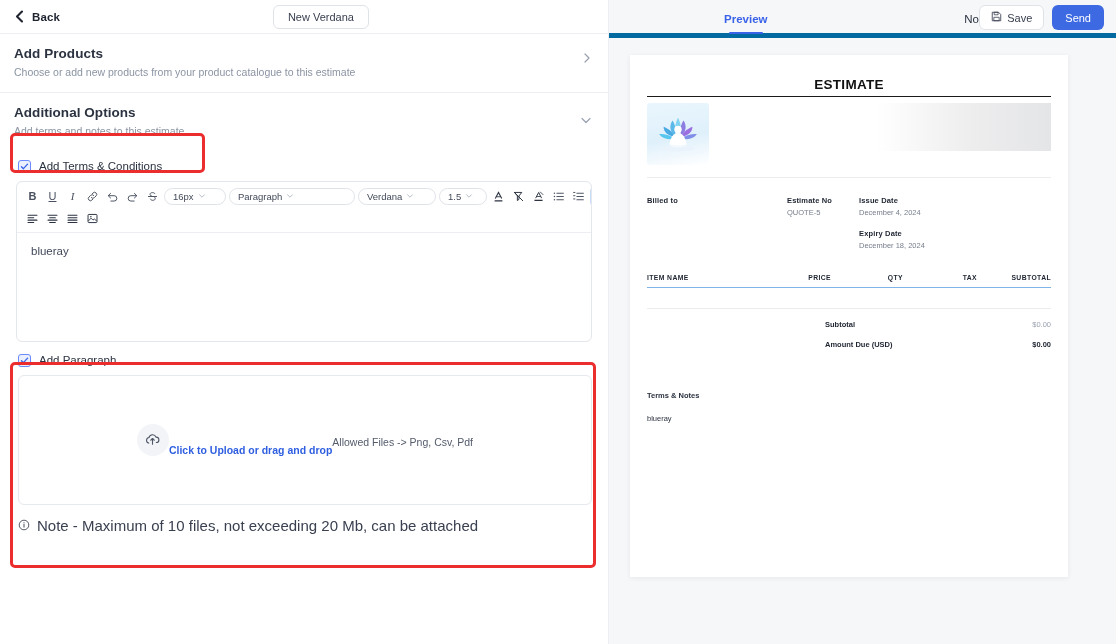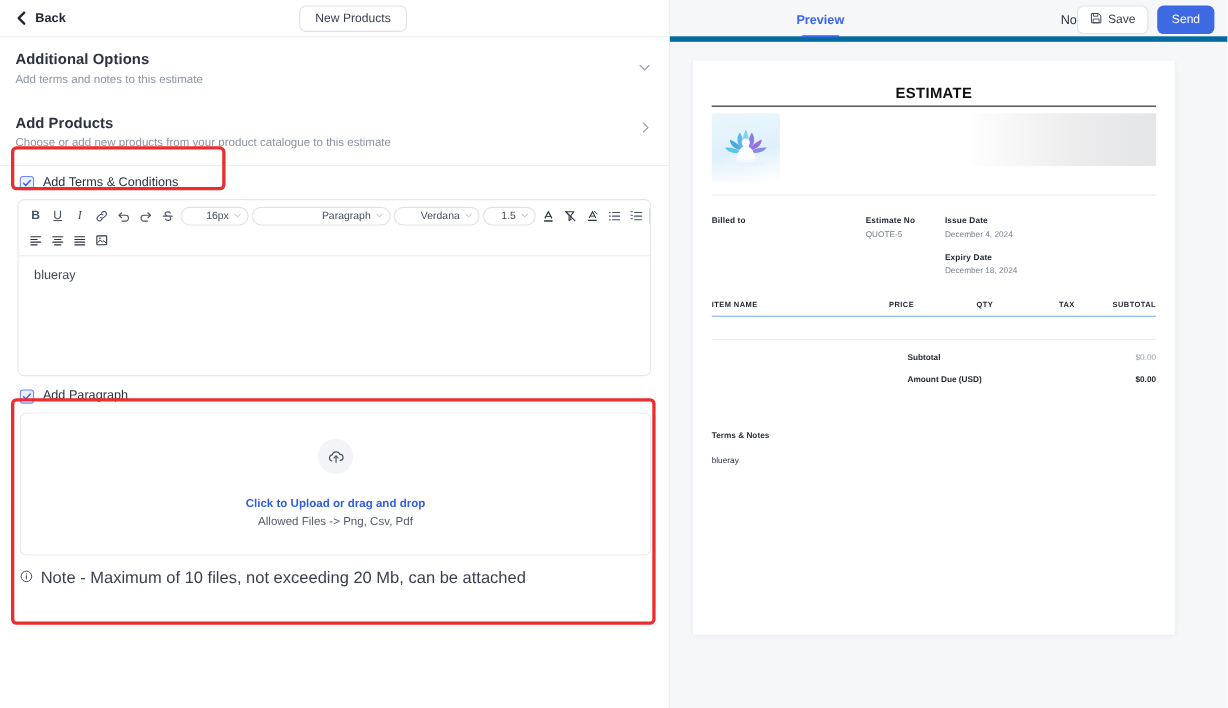--- a/index.html
+++ b/index.html
@@ -60,34 +60,34 @@
   .tb-row { display:flex; align-items:center; gap: 3px; flex-wrap: nowrap; }
   .tb-row + .tb-row { margin-top: 5px; }
   .tb-btn {
     width: 17px; height: 17px; display:flex; align-items:center; justify-content:center;
     cursor:pointer; border-radius:3px; color:#4a5160; font-size: 11.5px; flex: 0 0 auto;
   }
   .tb-btn svg { display:block; }
   .tb-btn.active { background:#c9ddfb; }
   .tb-sel {
     height: 17px; border:1px solid #dfe3e8; border-radius: 9px; display:flex; align-items:center;
-    justify-content: flex-end; padding: 0 5px 0 8px; font-size: 9.5px; color:#434a59;
+    justify-content: flex-start; padding: 0 5px 0 8px; font-size: 9.5px; color:#434a59;
     cursor:pointer; background:#fff; flex: 0 0 auto;
   }
   .tb-sel .cv { width:8px; height:8px; opacity:.55; margin-left: 4px;}
   .sel-size { width: 62px; }
   .sel-para { width: 126px; }
   .sel-font { width: 78px; }
   .sel-lh   { width: 48px; }
   .editor-body { height: 108px; padding: 12px 14px; font-size: 11.5px; color: #41485a; }
 
   
   .dropzone {
     margin: 1px 16px 0 18px; border: 1px solid #e6e9ee; border-radius: 6px; height: 130px;
-    display:flex; flex-direction:column; align-items:center; justify-content:center; cursor:pointer; background:#fff;
+    display:flex; flex-direction:row; align-items:center; justify-content:center; cursor:pointer; background:#fff;
   }
   .dz-circle { width: 32px; height: 32px; border-radius: 50%; background:#f2f4f7; display:flex; align-items:center; justify-content:center;}
   .dz-link { margin-top: 21px; font-size: 10.5px; color:#2f5fe0; font-weight:700; }
   .dz-sub { margin-top: 4px; font-size: 10.5px; color:#545b6b; }
   .note-row { display:flex; align-items:center; gap: 7px; padding: 12px 0 0 18px; }
   .note-text { font-size: 15px; color:#3a4050; }
 
   
   .right { width: 508px; height: 644px; background:#f6f7f9; border-left:1px solid #eceef1; position:relative; }
   .tabs { display:flex; padding: 0 20px; border-bottom: 5px solid #0369a1; height: 38px; }
@@ -147,45 +147,45 @@
 
     <div class="topbar">
       <div class="back">
         <span>
           <svg class="back-chevron" viewBox="0 0 11 13">
               <path d="M8 1.5 L3 6.5 L8 11.5" fill="none" stroke="#1f2430" stroke-width="2.1" stroke-linecap="round" stroke-linejoin="round"></path>
             </svg>
         </span>
         <span class="back-label">Back</span>
       </div>
-      <button class="new-est-btn">New Products</button>
+      <button class="new-est-btn">New Verdana</button>
       <div style="width:10px"></div>
     </div>
 
+
+    <div class="section">
+      <div>
+        <div class="section-title">Add Products</div>
+        <div class="section-sub">Choose or add new products from your product catalogue to this estimate</div>
+      </div>
+      <span>
+        <svg class="chev-right" viewBox="0 0 10 10">
+            <path d="M3 1 L7 5 L3 9" fill="none" stroke="#9aa2b1" stroke-width="1.2" stroke-linecap="round" stroke-linejoin="round"></path>
+          </svg>
+      </span>
+    </div>
 
     <div class="section" style="border-bottom:none;">
       <div>
         <div class="section-title">Additional Options</div>
         <div class="section-sub">Add terms and notes to this estimate</div>
       </div>
       <span>
         <svg class="chev-down" viewBox="0 0 12 12">
             <path d="M2 4.5 L6 8.5 L10 4.5" fill="none" stroke="#9aa2b1" stroke-width="1.2" stroke-linecap="round" stroke-linejoin="round"></path>
-          </svg>
-      </span>
-    </div>
-
-    <div class="section">
-      <div>
-        <div class="section-title">Add Products</div>
-        <div class="section-sub">Choose or add new products from your product catalogue to this estimate</div>
-      </div>
-      <span>
-        <svg class="chev-right" viewBox="0 0 10 10">
-            <path d="M3 1 L7 5 L3 9" fill="none" stroke="#9aa2b1" stroke-width="1.2" stroke-linecap="round" stroke-linejoin="round"></path>
           </svg>
       </span>
     </div>
 
     <div class="check-row">
       <span class="cbox">
         <svg viewBox="0 0 10 10">
             <path d="M1.6 5.2 L3.8 7.4 L8.4 2.4" fill="none" stroke="#3a63e8" stroke-width="1.5" stroke-linecap="round" stroke-linejoin="round"></path>
           </svg>
       </span>

